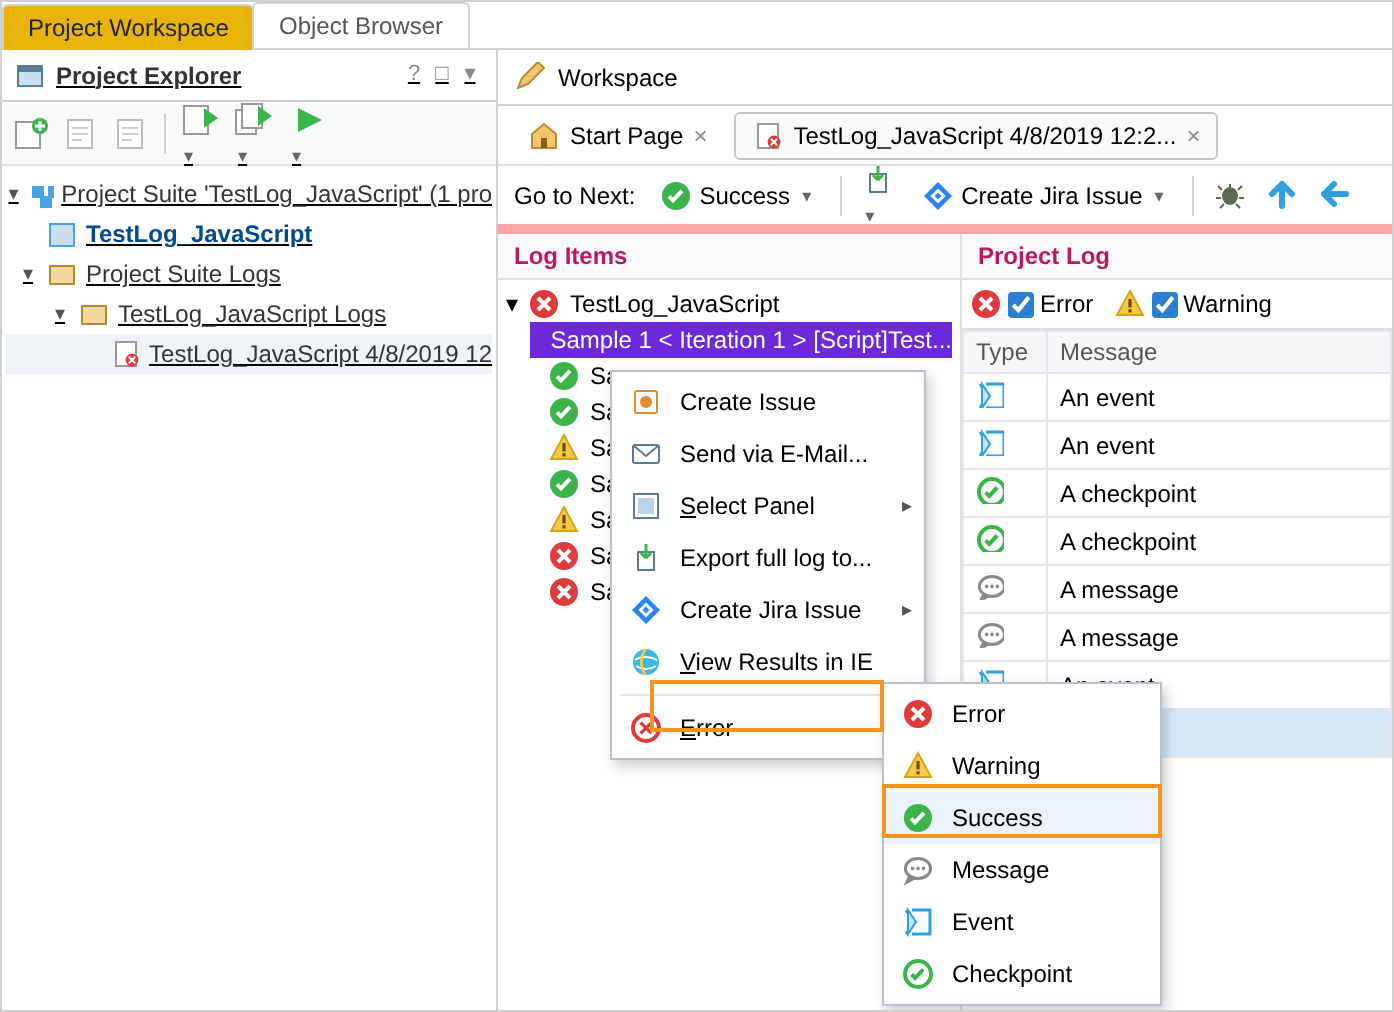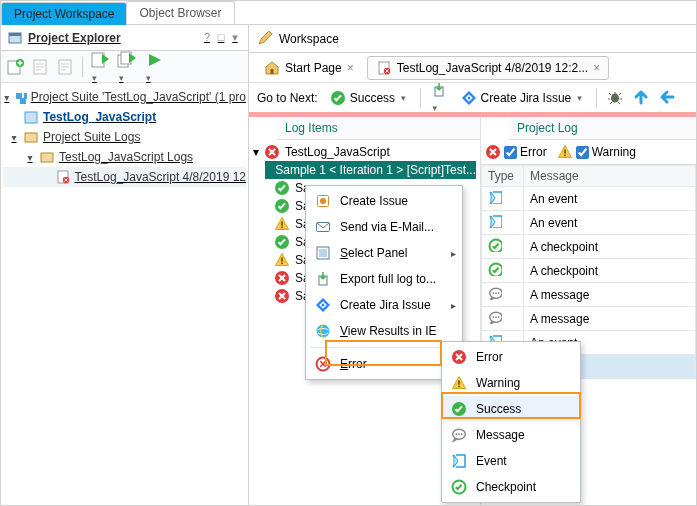--- a/index.html
+++ b/index.html
@@ -1,19 +1,19 @@
 <!DOCTYPE html>
 <html><head>
 <meta charset="utf-8">
 <style>
   * { box-sizing: border-box; margin: 0; padding: 0; font-family: "Segoe UI", Tahoma, sans-serif; font-size: 12px; }
   body { background: #f4f6f8; width: 697px; height: 506px; overflow: hidden; border:1px solid #d0d0d0; position: relative; }
   .tabs-top { display:flex; background:#fff; border-bottom:1px solid #d0d0d0; height:24px; }
   .tab { padding:4px 12px; border:1px solid #d0d0d0; border-bottom:none; background:#fff; color:#555; border-top-left-radius:3px; border-top-right-radius:3px; margin-right:-1px; }
-  .tab.active { background:#0ea5e9; color:#222; position:relative; top:1px;}
+  .tab.active { background:#eab308; color:#222; position:relative; top:1px;}
   .columns { display:flex; height: calc(100% - 24px); }
   .left-pane { width: 248px; border-right:1px solid #d0d0d0; background:#fff; display:flex; flex-direction:column;text-decoration:underline; }
   .right-pane { flex:1; background:#fff; display:flex; flex-direction:column; }
   .panel-header { display:flex; align-items:center; padding:3px 6px; border-bottom:1px solid #d0d0d0; height:26px; background:#fff;}
   .panel-header .title { flex:1; font-weight:600; color:#333; display:flex; align-items:center; gap:5px;}
   .panel-header .title svg{flex-shrink:0}
   .mini-btn { width:14px; height:14px; color:#888; font-size:11px; text-align:center; line-height:12px; cursor:pointer; }
   .toolbar { display:flex; align-items:center; gap:5px; padding:3px 4px; border-bottom:1px solid #e0e0e0; height:32px; background:#f9fafb;}
   .toolbar-sep { width:1px; height:20px; background:#d0d0d0; margin:0 2px;}
   .tb-btn svg { display:block; }
@@ -25,24 +25,24 @@
   .ws-header { display:flex; align-items:center; padding:4px 8px; border-bottom:1px solid #d0d0d0; height:28px; gap:6px;}
   .doc-tabs { display:flex; align-items:center; padding:3px 6px; border-bottom:1px solid #e0e0e0; height:30px; gap:4px; background:#fff;}
   .doc-tab { display:flex; align-items:center; gap:5px; padding:3px 8px; border:1px solid transparent; border-radius:3px; }
   .doc-tab.active { border-color:#c7c7c7; background:#fafafa;}
   .close-x { color:#888; cursor:pointer;}
   .subtoolbar { display:flex; align-items:center; padding:4px 8px; border-bottom:5px solid #fca5a5; height:34px; gap:8px; background:#fff;}
   .btn-like { display:flex; align-items:center; gap:4px; padding:2px 4px; }
   .drop { color:#666; font-size:9px; margin-left:2px;}
   .content-split { display:flex; flex:1; overflow:hidden; }
   .log-items { width:232px; border-right:1px solid #e0e0e0; display:flex; flex-direction:column;}
-  .section-header { padding:4px 8px; border-bottom:1px solid #e0e0e0; font-weight:400; color:#0f766e; background:#fafbfc;margin-left:28px;}
+  .section-header { padding:4px 8px; border-bottom:1px solid #e0e0e0; font-weight:700; color:#be185d; background:#fafbfc;}
   .li-tree { padding:3px 4px; }
   .li-row{display:flex;align-items:center;gap:5px;padding:1px 0;white-space:nowrap;}
-  .li-row.sel{background:#0f766e;color:#fff;margin-left:12px;}
+  .li-row.sel{background:#6d28d9;color:#fff;margin-left:12px;}
   .proj-log { flex:1; display:flex; flex-direction:column;}
   .filter-row{display:flex; gap:10px; padding:4px; border-bottom:1px solid #e0e0e0; align-items:center;}
   .filter-row label{display:flex; align-items:center; gap:3px;}
   .grid{border-collapse:collapse; width:100%;}
   .grid th,.grid td{border:1px solid #e3e6ea; padding:3px 6px; text-align:left;}
   .grid th{background:#f5f7f9; font-weight:400; color:#555;}
   .grid tr.sel td{background:#d6e8f6;}
   
   .menu { position:absolute; background:#fff; border:1px solid #b8c2cc; box-shadow:2px 3px 6px rgba(0,0,0,.2); padding:2px 0; z-index:50;}
   .menu-item{display:flex;align-items:center;gap:8px;padding:5px 22px 5px 8px; white-space:nowrap; position:relative;}

